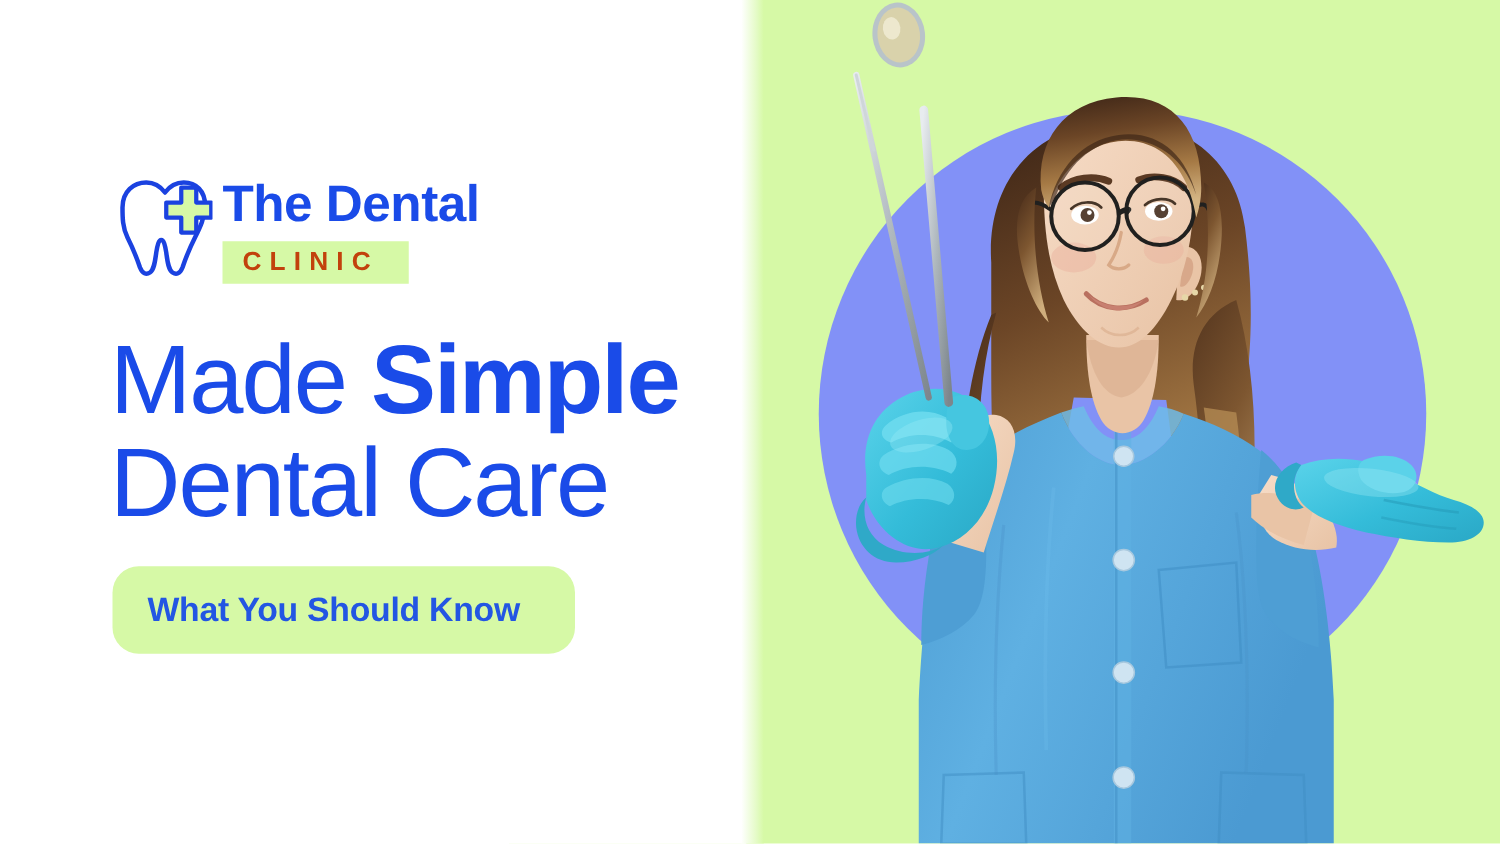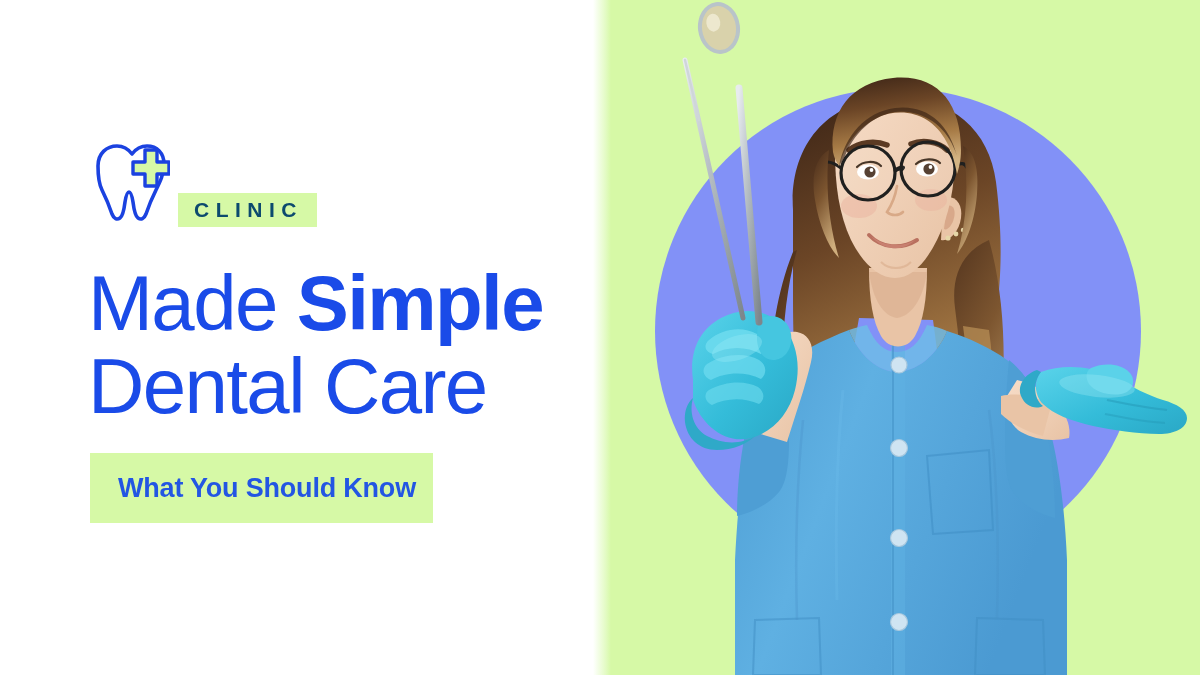--- a/index.html
+++ b/index.html
@@ -79,25 +79,25 @@
     font-weight:700;
     letter-spacing:-0.4px;
     color:#1a4be8;
     line-height:50px;
     white-space:nowrap;
   }
   .logo-clinic {
     position:absolute;
     left:88px; top:55px;
     background:#d6f9a6;
-    padding:7px 14px 7px 16px;
+    padding:7px 24px 7px 16px;
     font-size:21px;
     font-weight:700;
     letter-spacing:6.5px;
-    color:#0c4a6e;
+    color:#c2410c;
     line-height:20px;
     display:inline-block;
     white-space:nowrap;
   }
 
   
   .headline {
     position:absolute;
     left:88px; top:262px;
     width:520px;
@@ -109,22 +109,23 @@
     white-space:nowrap;
   }
   .headline .ln { display:block; }
   .headline .bold { font-weight:700; }
 
   
   .subtitle-badge {
     position:absolute;
     left:90px; top:453px;
     background:#d6f9a6;
-    padding:20px 17px 20px 28px;
+    padding:20px 44px 20px 28px;
     display:inline-block;
+    border-radius:21px;
   }
   .subtitle-badge .txt {
     font-size:27px;
     font-weight:700;
     color:#2356e3;
     letter-spacing:-0.2px;
     line-height:30px;
     white-space:nowrap;
   }
 </style>
@@ -367,20 +368,21 @@
           <path d="M8 26 C8 13 17 6 27 6 C34 6 39 10 42 14 C45 10 50 6 57 6
                    C67 6 74 13 74 24 C74 34 70 42 66 50
                    C61 60 58 68 56 74 C54 79 51 80 48 78
                    C45 76 44 70 43 62 C42 56 41 52 39 52
                    C37 52 36 56 35 62 C34 70 33 76 30 78
                    C27 80 24 79 22 74 C20 68 17 60 12 50 C8 42 8 34 8 26 Z" fill="#ffffff" stroke="#1b42e0" stroke-width="3.6" stroke-linejoin="round"></path>
           <path d="M55 10 L67 10 L67 22 L79 22 L79 34 L67 34 L67 46 L55 46 L55 34 L43 34 L43 22 L55 22 Z" fill="#d6f9a6" stroke="#1b42e0" stroke-width="3.4" stroke-linejoin="round"></path>
         </svg>
       </span>
 
+      <span class="logo-wordmark">The Dental</span>
 
       <span class="logo-clinic">CLINIC</span>
     </div>
 
     <h1 class="headline">
       <span class="ln"><span>Made </span><span class="bold">Simple</span></span>
       <span class="ln">Dental Care</span>
     </h1>
 
     <div class="subtitle-badge">

